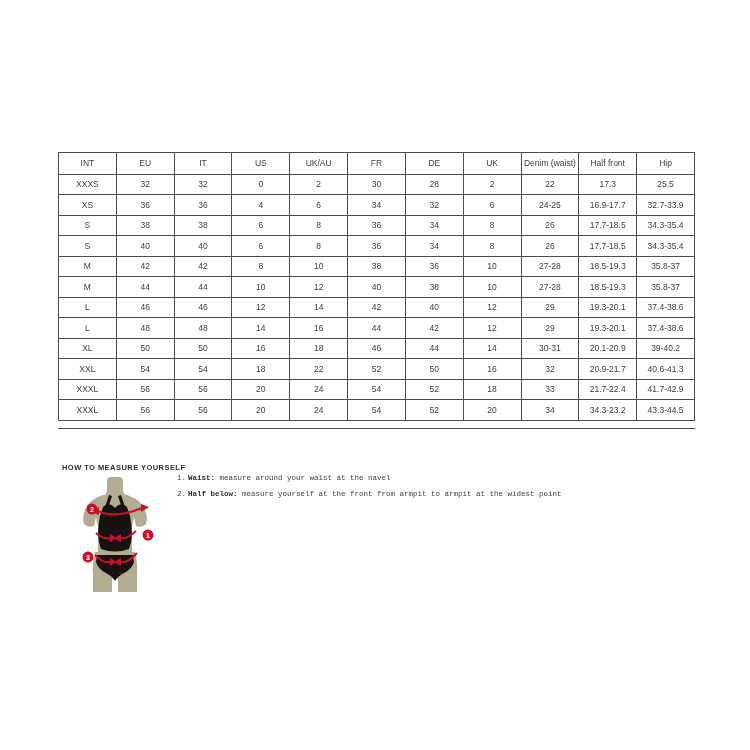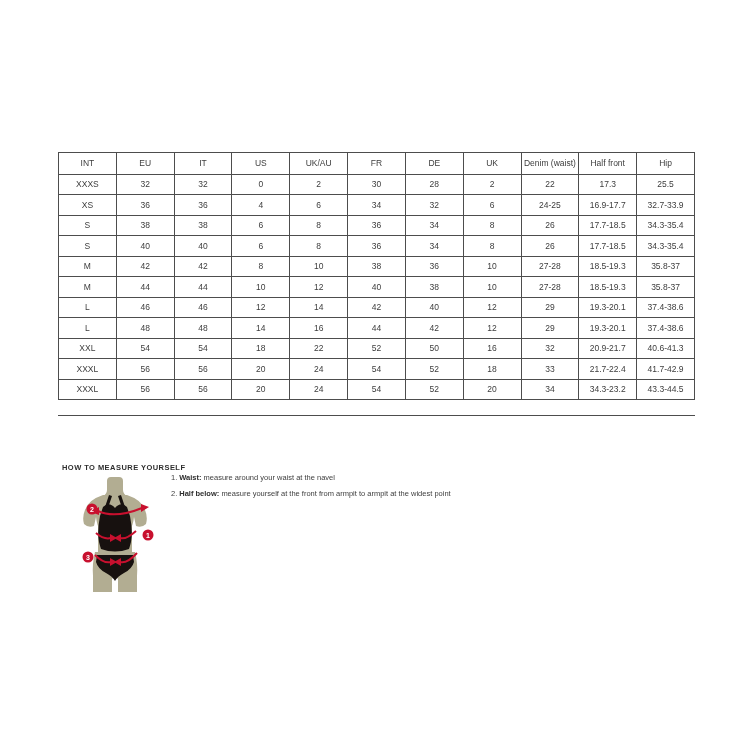--- a/index.html
+++ b/index.html
@@ -6,40 +6,40 @@
   body{
     width:750px;height:750px;background:#ffffff;
     font-family:"Liberation Sans", sans-serif;
     position:relative;overflow:hidden;
     color:#3e3e3e;
   }
   
   .table-wrap{
     position:absolute;left:58px;top:152px;width:637px;
     border-bottom:1px solid #4d4d4d;
-    padding-bottom:15px;
+    padding-bottom:7px;
   }
   table.size-table{
     width:100%;border-collapse:collapse;table-layout:fixed;
   }
   .size-table th,.size-table td{
     border:1px solid #4d4d4d;
     font-size:8.5px;font-weight:normal;
     color:#3c3c3c;text-align:center;vertical-align:middle;
     padding:0;height:19.5px;white-space:nowrap;overflow:hidden;
   }
   .size-table th{height:20.5px;}
   
   .measure-heading{
     position:absolute;left:62px;top:463px;
     font-size:7.5px;font-weight:bold;letter-spacing:.45px;
     color:#2e2e2e;
   }
   .measure-steps{
-    position:absolute;left:171px;top:473px;width:330px;
+    position:absolute;left:177px;top:473px;width:330px;font-family:Liberation Mono, monospace;
   }
   .step{
     font-size:7.5px;line-height:10px;margin-bottom:6px;
     color:#3e3e3e;white-space:nowrap;
   }
   .step .num{margin-right:2px;}
   .step b{color:#2e2e2e;}
   .figure-svg{position:absolute;left:70px;top:476px;}
 </style>
 </head>
@@ -170,20 +170,33 @@
           <td>14</td>
           <td>16</td>
           <td>44</td>
           <td>42</td>
           <td>12</td>
           <td>29</td>
           <td>19.3-20.1</td>
           <td>37.4-38.6</td>
         </tr>
 
+        <tr>
+          <td>XL</td>
+          <td>50</td>
+          <td>50</td>
+          <td>16</td>
+          <td>18</td>
+          <td>46</td>
+          <td>44</td>
+          <td>14</td>
+          <td>30-31</td>
+          <td>20.1-20.9</td>
+          <td>39-40.2</td>
+        </tr>
 
         <tr>
           <td>XXL</td>
           <td>54</td>
           <td>54</td>
           <td>18</td>
           <td>22</td>
           <td>52</td>
           <td>50</td>
           <td>16</td>

